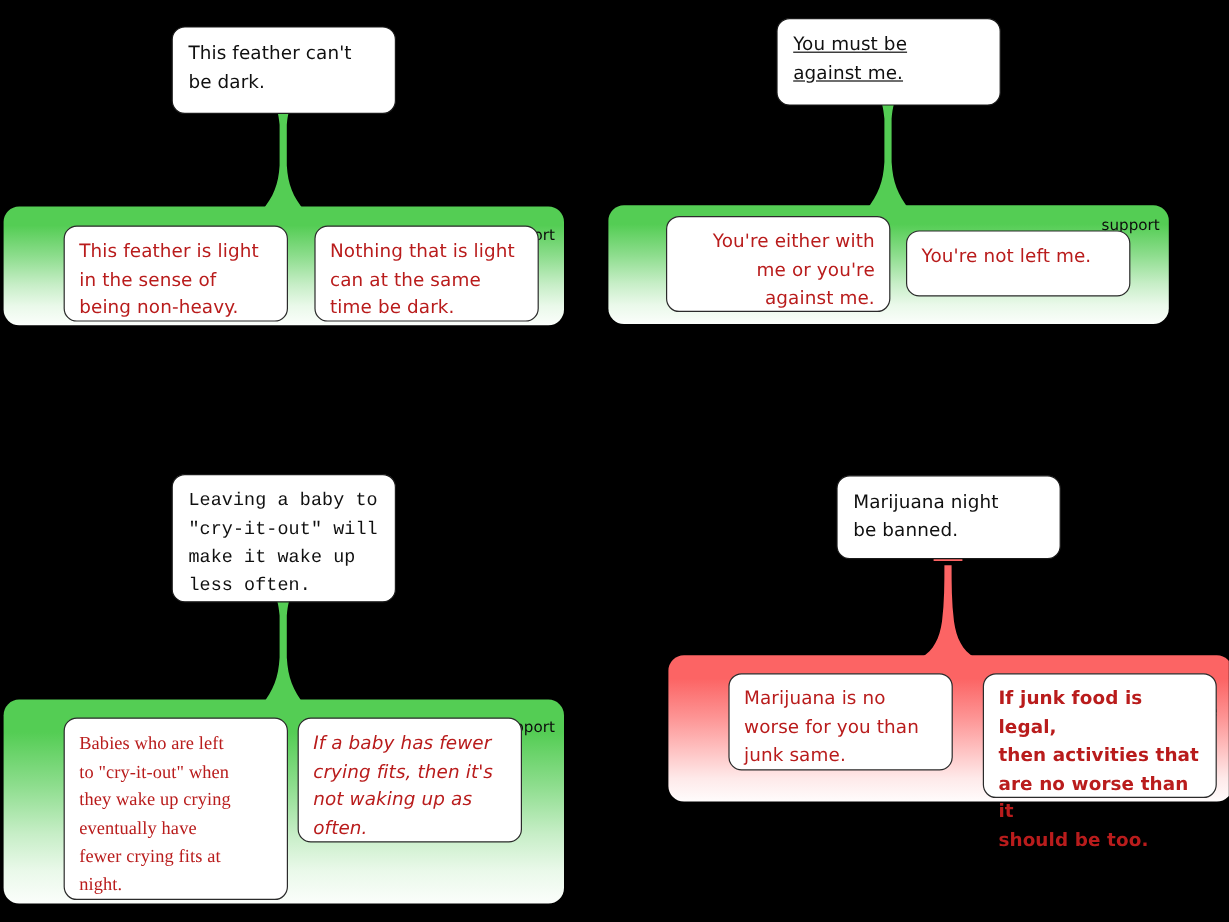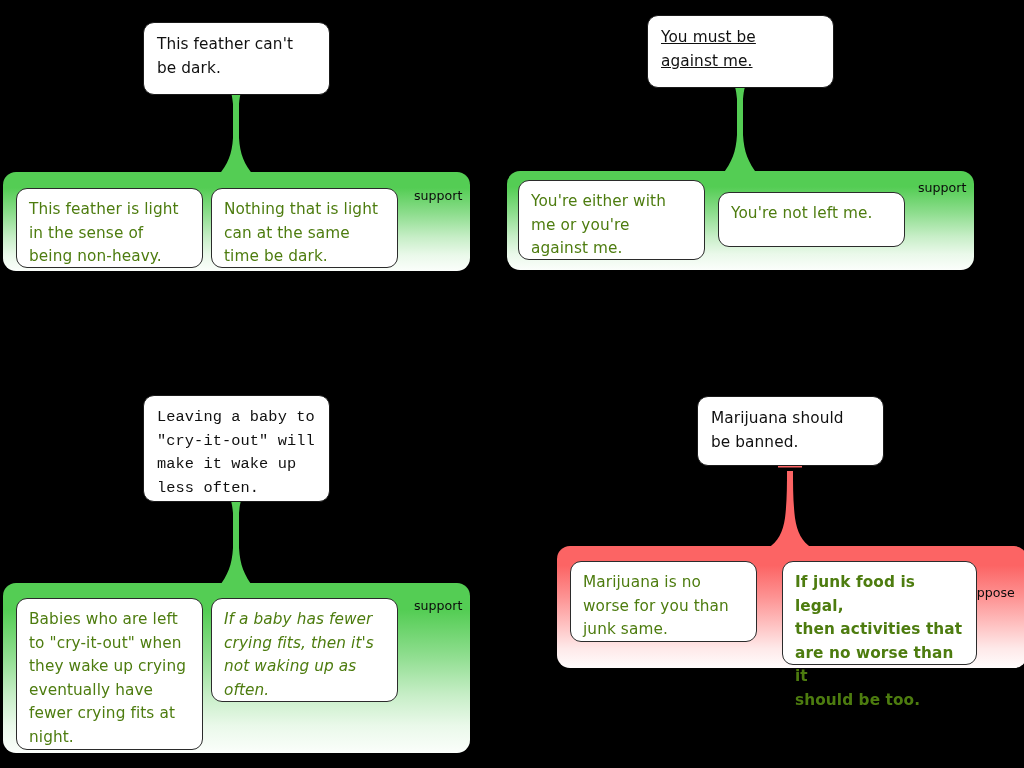--- a/index.html
+++ b/index.html
@@ -83,26 +83,27 @@
   }
 
   
   .premise-box {
     position: absolute;
     box-sizing: border-box;
     background: #ffffff;
     border: 1.4px solid #2b2b2b;
     border-radius: 11px;
     padding: 9px 12px 9px 12px;
-    color: #4d7c0f;
+    color: #b91c1c;
     font-size: 15.3px;
     line-height: 23.5px;
     letter-spacing: 0.1px;
     white-space: pre-line;
     z-index: 5;
+    margin-left: 37px;
   }
 
   
   .connector {
     position: absolute;
     z-index: 2;
   }
   .connector svg { display: block; }
 </style>
 </head>
@@ -123,42 +124,42 @@
 be dark.</div>
 
     <div class="premise-panel support" style="left:3px; top:172px; width:467px; height:99px;"></div>
 
     <div class="relation-label" style="left:414px; top:189px;">support</div>
 
     <div class="premise-box" style="left:16px; top:188px; width:187px; height:80px;">This feather is light
 in the sense of
 being non-heavy.</div>
 
-    <div class="premise-box" style="left:211px; top:188px; width:187px; height:80px;">Nothing that is light
+    <div class="premise-box" style="left:225px; top:188px; width:187px; height:80px;">Nothing that is light
 can at the same
 time be dark.</div>
   </div>
 
   <div class="argument">
 
     <div class="connector" style="left:722px; top:80px; width:36px; height:97px;">
       <svg width="36" height="97" viewBox="0 0 36 97">
         <path d="M 8,0 C 13,3 14,9 15,19 L 15,55 C 14,72 10,82 0,95 L 36,95
                  C 26,82 22,72 21,55 L 21,19 C 22,9 23,3 28,0 Z" fill="#54cd54"></path>
       </svg>
     </div>
 
     <div class="claim-box" style="left:647px; top:15px; width:187px; height:73px;text-decoration:underline;">You must be
 against me.</div>
 
     <div class="premise-panel support" style="left:507px; top:171px; width:467px; height:99px;"></div>
 
     <div class="relation-label" style="left:918px; top:181px;">support</div>
 
-    <div class="premise-box" style="left:518px; top:180px; width:187px; height:80px;">You're either with
+    <div class="premise-box" style="left:518px; top:180px; width:187px; height:80px;text-align:right;">You're either with
 me or you're
 against me.</div>
 
     <div class="premise-box" style="left:718px; top:192px; width:187px; height:55px;">You're not left me.</div>
   </div>
 
   <div class="argument">
 
     <div class="connector" style="left:218px; top:494px; width:36px; height:96px;">
       <svg width="36" height="96" viewBox="0 0 36 96">
@@ -169,21 +170,21 @@
 
     <div class="claim-box" style="left:143px; top:395px; width:187px; height:107px;font-family:Liberation Mono, monospace;">Leaving a baby to
 "cry-it-out" will
 make it wake up
 less often.</div>
 
     <div class="premise-panel support" style="left:3px; top:583px; width:467px; height:170px;"></div>
 
     <div class="relation-label" style="left:414px; top:599px;">support</div>
 
-    <div class="premise-box" style="left:16px; top:598px; width:187px; height:152px;">Babies who are left
+    <div class="premise-box" style="left:16px; top:598px; width:187px; height:152px;font-family:Liberation Serif, serif;">Babies who are left
 to "cry-it-out" when
 they wake up crying
 eventually have
 fewer crying fits at
 night.</div>
 
     <div class="premise-box" style="left:211px; top:598px; width:187px; height:104px;font-style:italic;">If a baby has fewer
 crying fits, then it's
 not waking up as
 often.</div>
@@ -192,21 +193,21 @@
   <div class="argument">
 
     <div class="connector" style="left:768px; top:464px; width:44px; height:86px;">
       <svg width="44" height="86" viewBox="0 0 44 86">
         <rect x="10" y="0" width="24" height="3.5" fill="#fc6464"></rect>
         <path d="M 19,7 L 25,7 C 25,22 25,38 27,54 C 29,68 34,78 44,84 L 0,84
                  C 10,78 15,68 17,54 C 19,38 19,22 19,7 Z" fill="#fc6464"></path>
       </svg>
     </div>
 
-    <div class="claim-box" style="left:697px; top:396px; width:187px; height:70px;">Marijuana should
+    <div class="claim-box" style="left:697px; top:396px; width:187px; height:70px;">Marijuana night
 be banned.</div>
 
     <div class="premise-panel oppose" style="left:557px; top:546px; width:470px; height:122px;"></div>
 
     <div class="relation-label" style="left:969px; top:586px;">oppose</div>
 
     <div class="premise-box" style="left:570px; top:561px; width:187px; height:81px;">Marijuana is no
 worse for you than
 junk same.</div>
 

